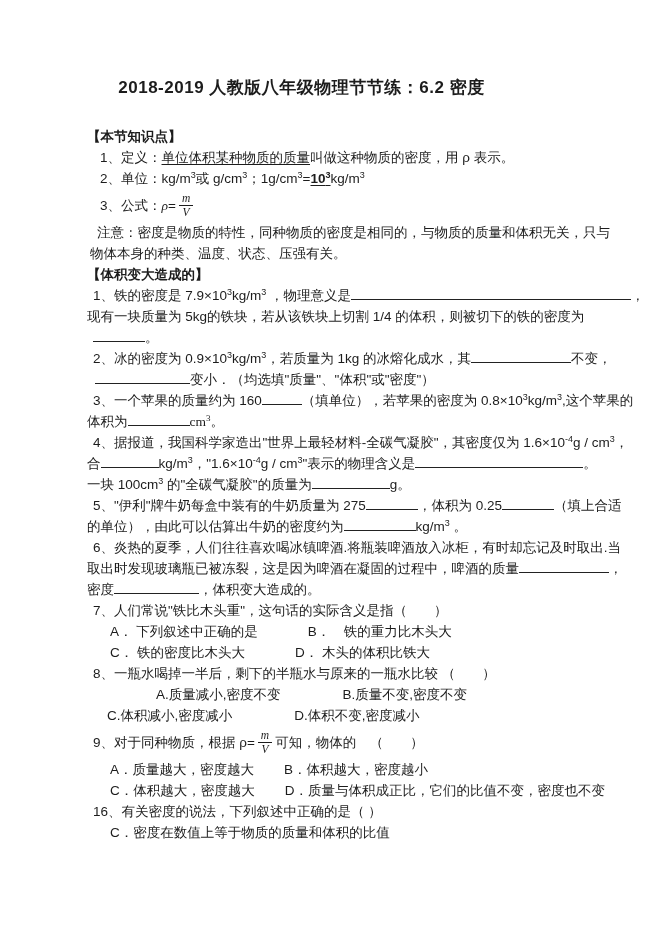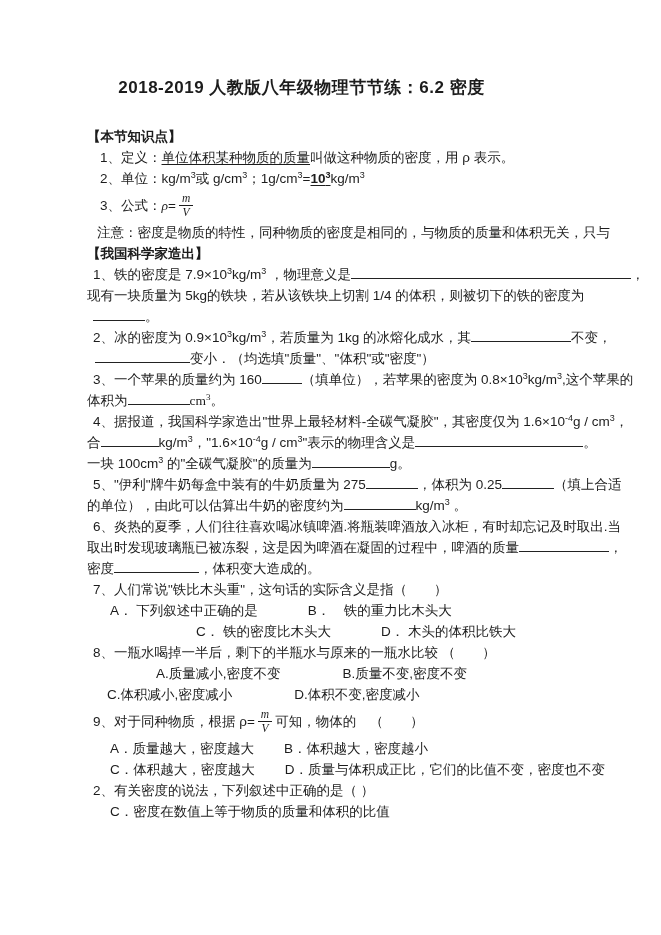--- a/index.html
+++ b/index.html
@@ -38,48 +38,49 @@
       <div class="line formula" style="padding-left: 13px;">
         <span>3、公式： </span>
         <span class="i">ρ</span>
         <span>=</span>
         <span class="frac">
           <span class="fnum">m</span>
           <span class="fden">V</span>
         </span>
       </div>
       <div class="line" style="padding-left: 10px;"><span>注意：密度是物质的特性，同种物质的密度是相同的，与物质的质量和体积无关，只与</span></div>
-      <div class="line bold" style="padding-left: 0px;"><span>【我国科学家造出】</span></div>
+      <div class="line" style="padding-left: 3px;"><span>物体本身的种类、温度、状态、压强有关。</span></div>
+      <div class="line bold" style="padding-left: 0px;"><span>【体积变大造成的】</span></div>
       <div class="line" style="padding-left: 6px;"><span>1、铁的密度是 7.9×10</span><span class="sup">3</span><span>kg/m</span><span class="sup">3</span><span> ，物理意义是</span><span class="blank" style="width: 280px;"></span><span>，</span></div>
       <div class="line" style="padding-left: 0px;"><span>现有一块质量为 5kg的铁块，若从该铁块上切割 1/4 的体积，则被切下的铁的密度为</span></div>
       <div class="line" style="padding-left: 6px;"><span class="blank" style="width: 52px;"></span><span>。</span></div>
       <div class="line" style="padding-left: 6px;"><span>2、冰的密度为 0.9×10</span><span class="sup">3</span><span>kg/m</span><span class="sup">3</span><span>，若质量为 1kg 的冰熔化成水，其</span><span class="blank" style="width: 100px;"></span><span>不变，</span></div>
       <div class="line" style="padding-left: 8px;"><span class="blank" style="width: 95px;"></span><span>变小．（均选填"质量"、"体积"或"密度"）</span></div>
       <div class="line" style="padding-left: 6px;"><span>3、一个苹果的质量约为 160</span><span class="blank" style="width: 40px;"></span><span>（填单位），若苹果的密度为 0.8×10</span><span class="sup">3</span><span>kg/m</span><span class="sup">3</span><span>,这个苹果的</span></div>
       <div class="line" style="padding-left: 0px; font-family: Liberation Serif, serif;"><span>体积为</span><span class="blank" style="width: 62px;"></span><span>cm</span><span class="sup">3</span><span>。</span></div>
       <div class="line" style="padding-left: 6px;"><span>4、据报道，我国科学家造出"世界上最轻材料-全碳气凝胶"，其密度仅为 1.6×10</span><span class="sup">-4</span><span>g / cm</span><span class="sup">3</span><span>，</span></div>
       <div class="line" style="padding-left: 0px;"><span>合</span><span class="blank" style="width: 58px;"></span><span>kg/m</span><span class="sup">3</span><span>，"1.6×10</span><span class="sup">-4</span><span>g / cm</span><span class="sup">3</span><span>"表示的物理含义是</span><span class="blank" style="width: 168px;"></span><span>。</span></div>
       <div class="line" style="padding-left: 0px;"><span>一块 100cm</span><span class="sup">3</span><span> 的"全碳气凝胶"的质量为</span><span class="blank" style="width: 78px;"></span><span>g。</span></div>
       <div class="line" style="padding-left: 6px;"><span>5、"伊利"牌牛奶每盒中装有的牛奶质量为 275</span><span class="blank" style="width: 52px;"></span><span>，体积为 0.25</span><span class="blank" style="width: 52px;"></span><span>（填上合适</span></div>
       <div class="line" style="padding-left: 0px;"><span>的单位），由此可以估算出牛奶的密度约为</span><span class="blank" style="width: 72px;"></span><span>kg/m</span><span class="sup">3</span><span> 。</span></div>
       <div class="line" style="padding-left: 6px;"><span>6、炎热的夏季，人们往往喜欢喝冰镇啤酒.将瓶装啤酒放入冰柜，有时却忘记及时取出.当</span></div>
       <div class="line" style="padding-left: 0px;"><span>取出时发现玻璃瓶已被冻裂，这是因为啤酒在凝固的过程中，啤酒的质量</span><span class="blank" style="width: 90px;"></span><span>，</span></div>
       <div class="line" style="padding-left: 0px;"><span>密度</span><span class="blank" style="width: 85px;"></span><span>，体积变大造成的。</span></div>
       <div class="line" style="padding-left: 6px;"><span>7、人们常说"铁比木头重"，这句话的实际含义是指（　　）</span></div>
       <div class="line" style="padding-left: 23px;"><span>A． 下列叙述中正确的是</span><span class="sp" style="width: 50px;"></span><span>B．　铁的重力比木头大</span></div>
-      <div class="line" style="padding-left: 23px; text-align: right;"><span>C． 铁的密度比木头大</span><span class="sp" style="width: 50px;"></span><span>D． 木头的体积比铁大</span></div>
+      <div class="line" style="padding-left: 23px;"><span>C． 铁的密度比木头大</span><span class="sp" style="width: 50px;"></span><span>D． 木头的体积比铁大</span></div>
       <div class="line" style="padding-left: 6px;"><span>8、一瓶水喝掉一半后，剩下的半瓶水与原来的一瓶水比较 （　　）</span></div>
       <div class="line" style="padding-left: 20px; text-align: center;"><span>A.质量减小,密度不变</span><span class="sp" style="width: 62px;"></span><span>B.质量不变,密度不变</span></div>
       <div class="line" style="padding-left: 20px;"><span>C.体积减小,密度减小</span><span class="sp" style="width: 62px;"></span><span>D.体积不变,密度减小</span></div>
       <div class="line formula" style="padding-left: 6px;">
         <span>9、对于同种物质，根据 ρ= </span>
         <span class="frac">
           <span class="fnum">m</span>
           <span class="fden">V</span>
         </span>
         <span> 可知，物体的　（　　）</span>
       </div>
       <div class="line" style="padding-left: 23px;"><span>A．质量越大，密度越大</span><span class="sp" style="width: 30px;"></span><span>B．体积越大，密度越小</span></div>
       <div class="line" style="padding-left: 23px;"><span>C．体积越大，密度越大</span><span class="sp" style="width: 30px;"></span><span>D．质量与体积成正比，它们的比值不变，密度也不变</span></div>
-      <div class="line" style="padding-left: 6px;"><span>2、有关密度的说法，下列叙述中正确的是（ ）</span></div>
+      <div class="line" style="padding-left: 6px;"><span>16、有关密度的说法，下列叙述中正确的是（ ）</span></div>
       <div class="line" style="padding-left: 23px;"><span>C．密度在数值上等于物质的质量和体积的比值</span></div>
     </div>
 </div>
 
 </body></html>

